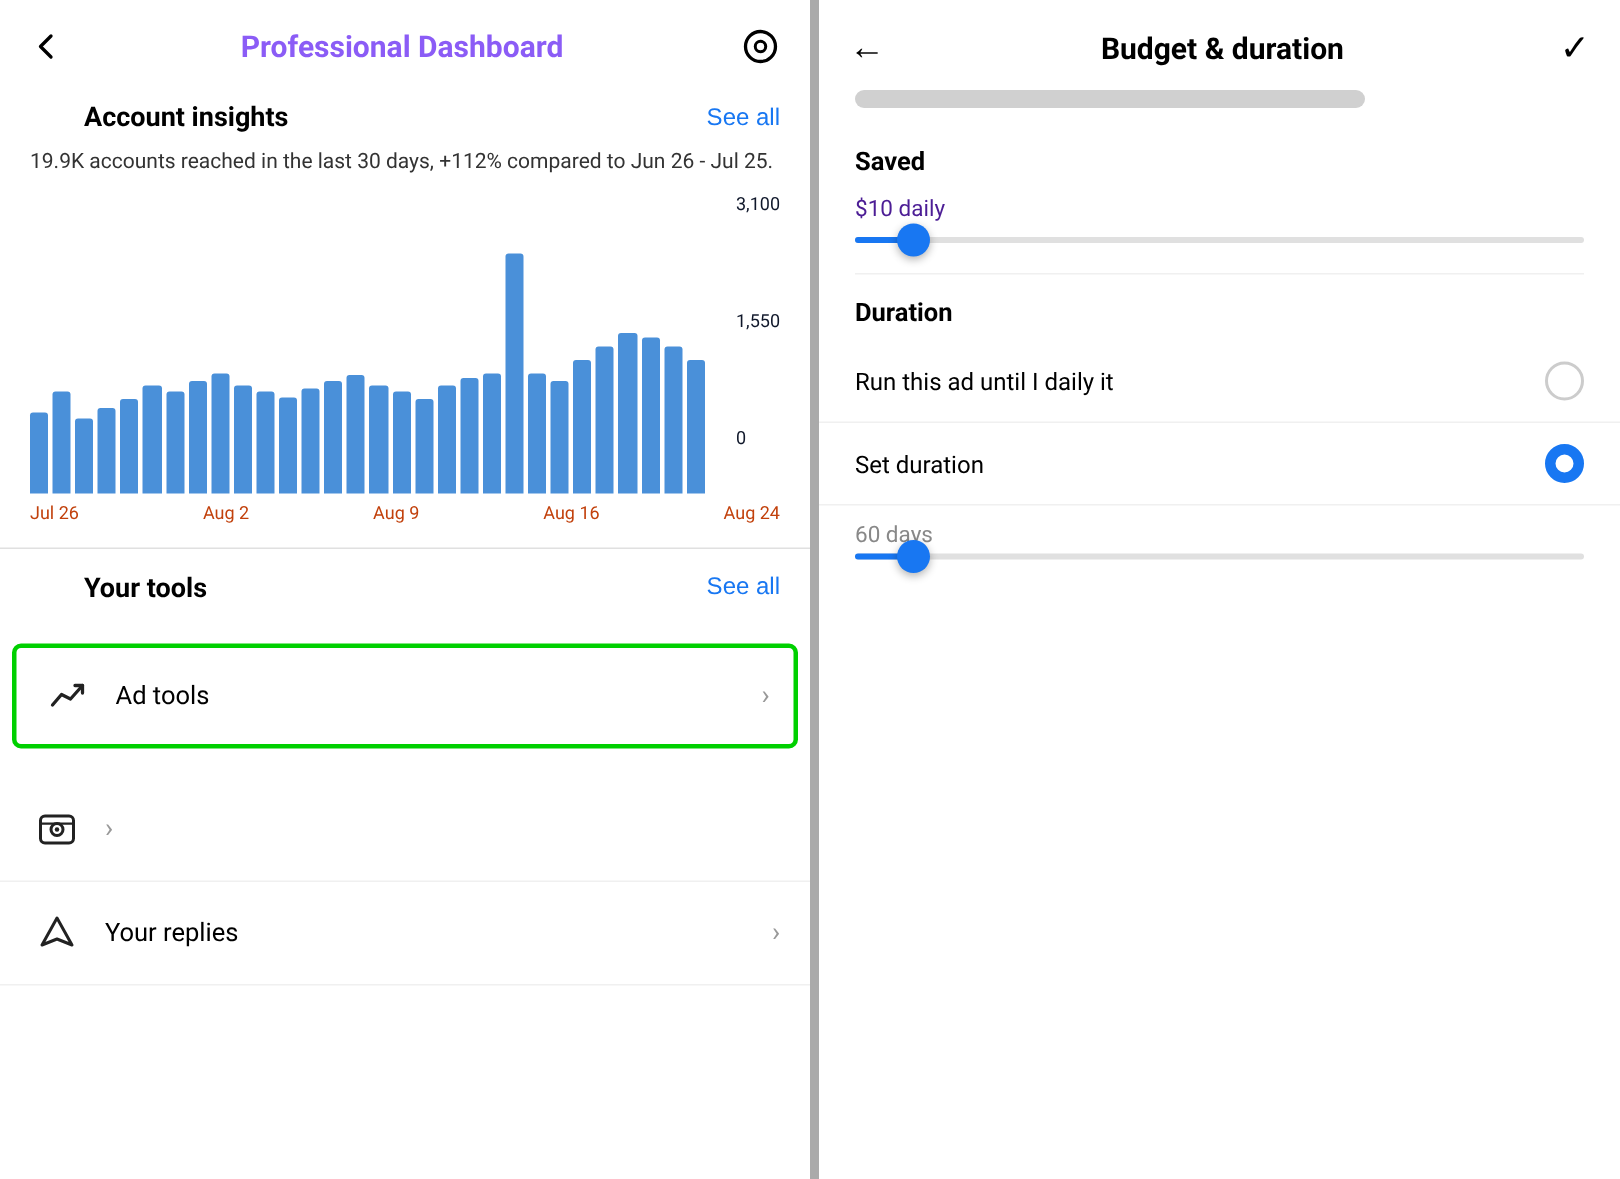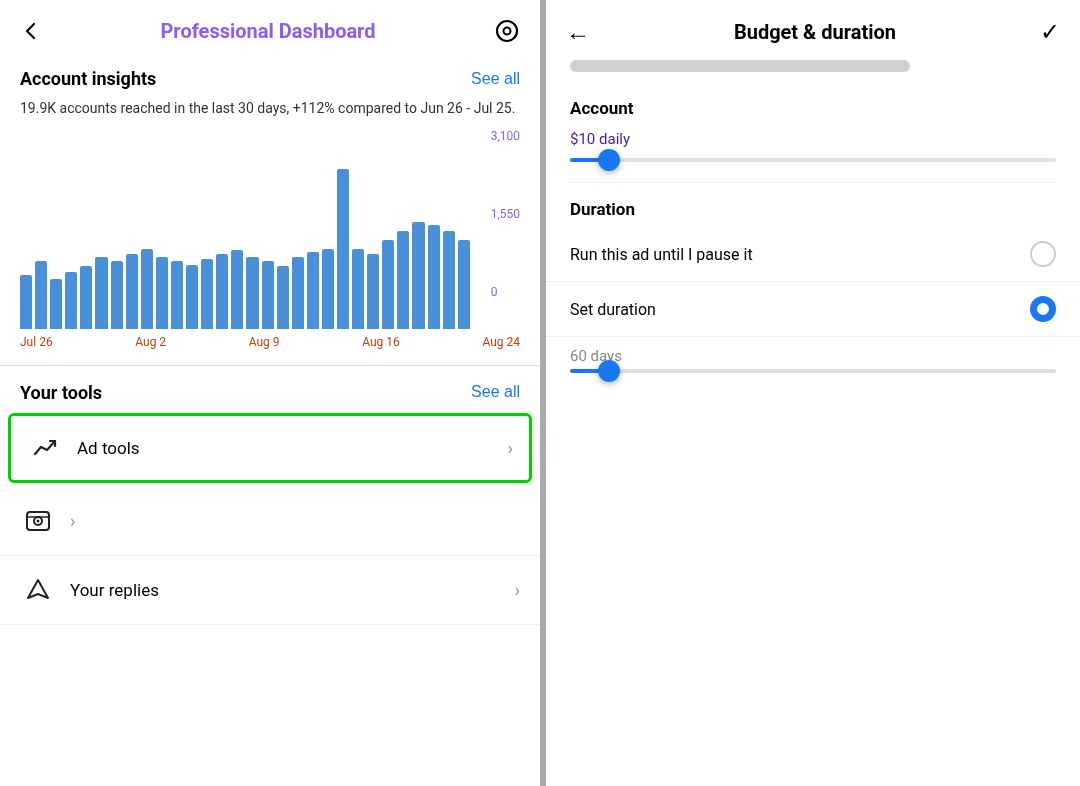--- a/index.html
+++ b/index.html
@@ -51,20 +51,21 @@
       display: flex;
       align-items: center;
       justify-content: space-between;
       padding: 10px 20px 6px 20px;
     }
 
     .section-title {
       font-size: 18px;
       font-weight: 700;
       color: #000;
+      margin-left: 36px;
     }
 
     .see-all-link {
       font-size: 16px;
       color: #1877F2;
       font-weight: 500;
       cursor: pointer;
       background: none;
       border: none;
       text-decoration: none;
@@ -88,21 +89,21 @@
 
     .chart-y-labels {
       position: absolute;
       right: 20px;
       top: 0;
       bottom: 30px;
       display: flex;
       flex-direction: column;
       justify-content: space-between;
       font-size: 12px;
-      color: #8b5cf6;
+      color: #0f172a;
     }
 
     .bars-area {
       display: flex;
       align-items: flex-end;
       gap: 3px;
       height: 170px;
       flex: 1;
       padding-right: 50px;
     }
@@ -133,21 +134,21 @@
       display: flex;
       align-items: center;
       padding: 16px 20px;
       border-bottom: 1px solid #f0f0f0;
       cursor: pointer;
       position: relative;
     }
 
     .tool-item.highlighted {
       border: 3px solid #00d000;
-      margin: 4px 8px;
+      margin: 20px 8px;
       border-radius: 6px;
       padding: 14px 16px;
     }
 
     .tool-icon {
       width: 36px;
       height: 36px;
       display: flex;
       align-items: center;
       justify-content: center;
@@ -455,35 +456,35 @@
     <button class="icon-btn" style="font-size:24px;">←</button>
     <span class="right-header-title">Budget &amp; duration</span>
     <span class="check-icon">✓</span>
   </div>
 
 
   <div class="slider-thumb-area">
     <div class="slider-track-bg"></div>
   </div>
 
-  <div class="section-label">Account</div>
+  <div class="section-label">Saved</div>
   <div class="budget-value-label">$10 daily</div>
   <div class="slider-container">
     <div class="slider-track">
       <div class="slider-fill"></div>
       <div class="slider-thumb"></div>
     </div>
   </div>
 
   <div class="duration-divider"></div>
 
   <div class="section-label">Duration</div>
 
   <div class="radio-option">
-    <span class="radio-label">Run this ad until I pause it</span>
+    <span class="radio-label">Run this ad until I daily it</span>
     <div class="radio-circle"></div>
   </div>
 
   <div class="radio-option">
     <span class="radio-label">Set duration</span>
     <div class="radio-circle selected"></div>
   </div>
 
   <div class="days-value-label">60 days</div>
   <div class="slider-container2">

